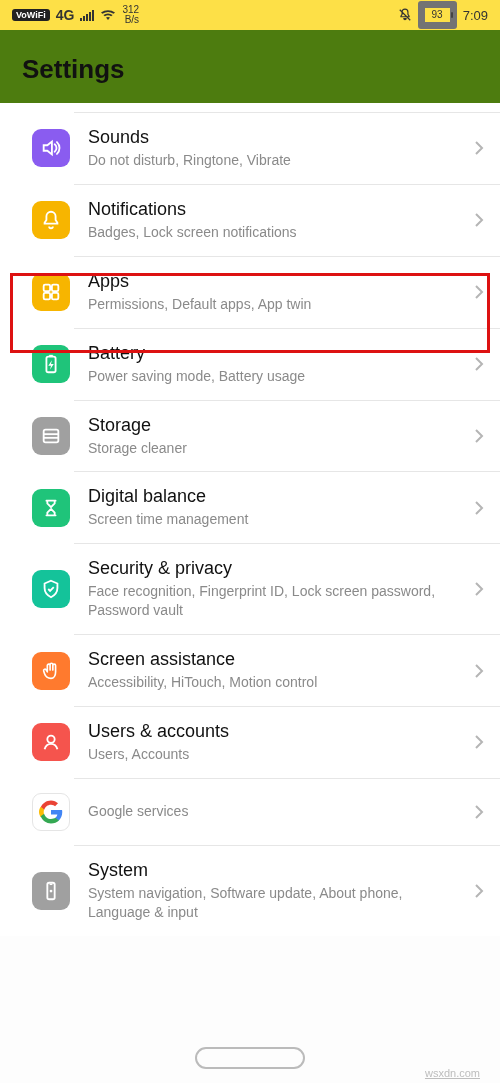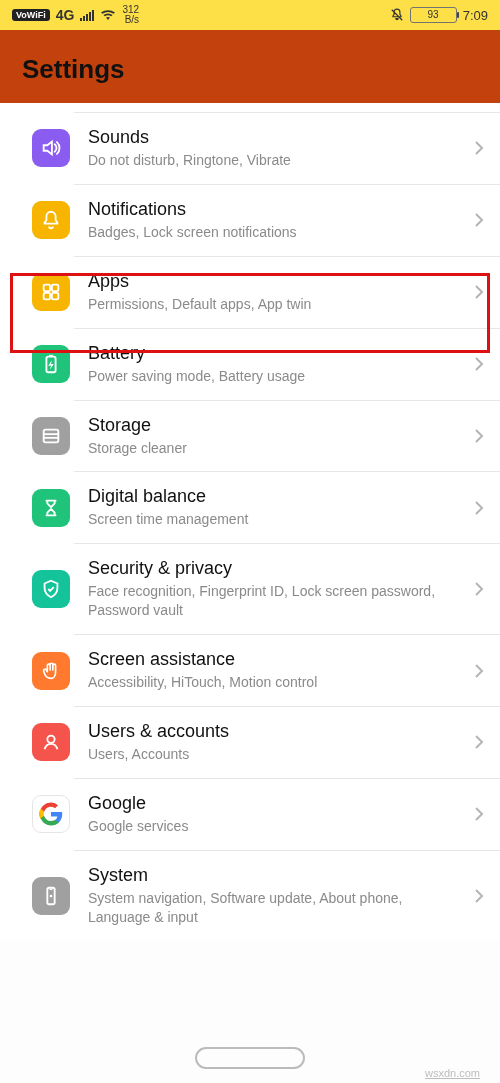--- a/index.html
+++ b/index.html
@@ -29,28 +29,28 @@
   }
   .sig-4g { font-size: 14px; font-weight: 600; }
   .signal-bars { display:inline-flex; align-items:flex-end; gap:1px; height:12px;}
   .signal-bars span{ width:2px; background:#333; }
   .signal-bars span:nth-child(1){height:3px;} .signal-bars span:nth-child(2){height:5px;}
   .signal-bars span:nth-child(3){height:7px;} .signal-bars span:nth-child(4){height:9px;}
   .signal-bars span:nth-child(5){height:11px;}
   .wifi-icon svg, .bell-icon svg { display:block; }
   .rate { font-size:10px; line-height:1; text-align:right; }
   .batt {
-    border:1px solid #737373; border-radius:3px; padding:0 17px; font-size:10px;
+    border:7px solid #737373; border-radius:3px; padding:0 7px; font-size:10px;
     position:relative; line-height:14px;
   }
   .batt::after{content:"";position:absolute;right:-3px;top:4px;width:2px;height:6px;background:#444;border-radius:1px;}
   .clock { font-size:13px; }
 
   .header {
-    background:#c2410c;
+    background:#4d7c0f;
     padding: 24px 22px 18px;
   }
   .header h1 { font-size: 26px; font-weight:700; color:#111; }
 
   .list { background:#fff; }
   .row {
     display:flex; align-items:center;
     padding: 14px 16px 14px 18px;
     position:relative;
     margin-left:14px;
@@ -313,21 +313,20 @@
   <div class="row">
     <div class="icon-box ic-white">
       <svg width="24" height="24" viewBox="0 0 48 48">
           <path fill="#EA4335" d="M24 9.5c3.9 0 6.6 1.7 8.1 3.1l5.9-5.9C34.4 3.3 29.7 1 24 1 14.8 1 6.9 6.6 3.3 14.7l6.9 5.4C11.9 14 17.4 9.5 24 9.5z"></path>
           <path fill="#4285F4" d="M46.5 24.5c0-1.6-.1-3.2-.4-4.7H24v9h12.7c-.5 3-2.2 5.5-4.7 7.2l7.2 5.6C43.6 37.4 46.5 31.5 46.5 24.5z"></path>
           <path fill="#FBBC05" d="M10.2 28.9c-.5-1.5-.8-3.1-.8-4.9s.3-3.4.8-4.9l-6.9-5.4C1.2 17.3 0 20.5 0 24s1.2 6.7 3.3 10.3l6.9-5.4z"></path>
           <path fill="#34A853" d="M24 47c6.5 0 11.9-2.1 15.9-5.8l-7.2-5.6c-2 1.4-4.7 2.3-8.7 2.3-6.6 0-12.1-4.5-13.8-10.6l-6.9 5.4C6.9 41.4 14.8 47 24 47z"></path>
         </svg>
     </div>
     <div class="txt">
-      <div class="title">Google</div>
       <div class="sub">Google services</div>
     </div>
     <span class="chev">
         <svg width="10" height="16" viewBox="0 0 10 16">
           <path d="M2 2l6 6-6 6" stroke="currentColor" stroke-width="2" fill="none"></path>
         </svg>
       </span>
   </div>
   <div class="divider"></div>
 

